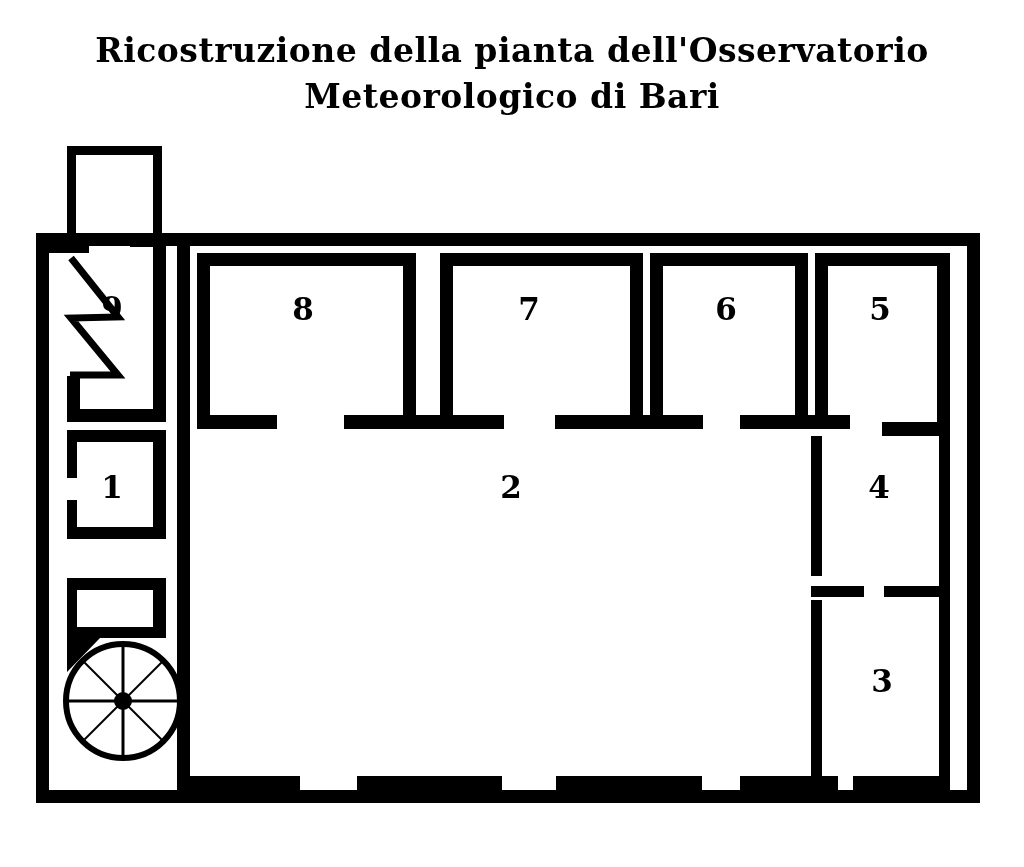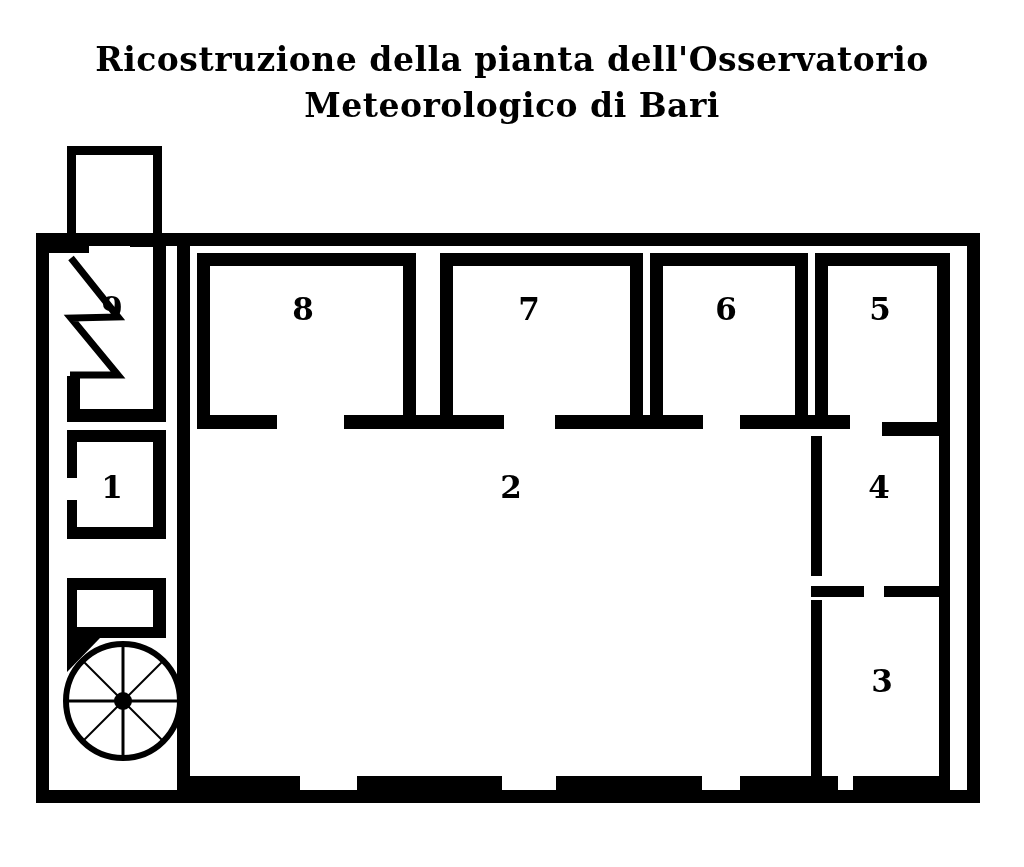--- a/index.html
+++ b/index.html
@@ -15,21 +15,21 @@
     overflow: hidden;
   }
   #page {
     position: relative;
     width: 1024px;
     height: 867px;
   }
   .title {
     position: absolute;
     left: 0;
-    top: 37px;
+    top: 28px;
     width: 1024px;
     text-align: center;
     font-family: "DejaVu Serif", serif;
     font-weight: bold;
     font-size: 33px;
     line-height: 46px;
     letter-spacing: 0.5px;
     white-space: pre-line;
   }
   #plan-svg {

